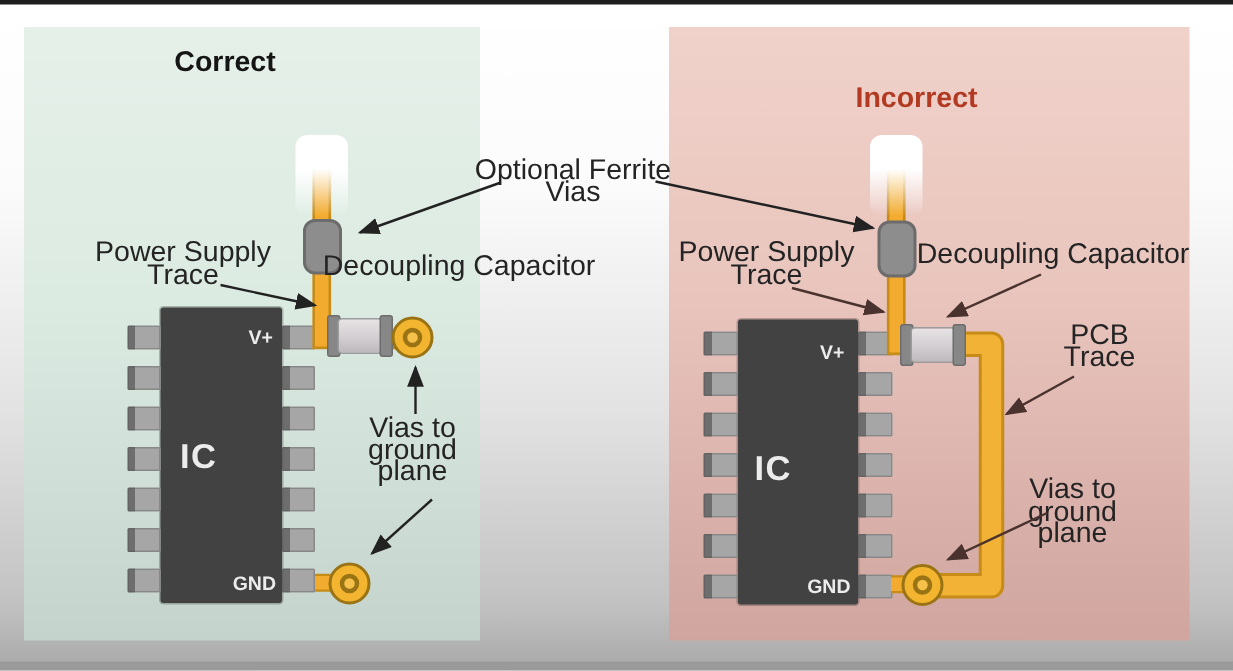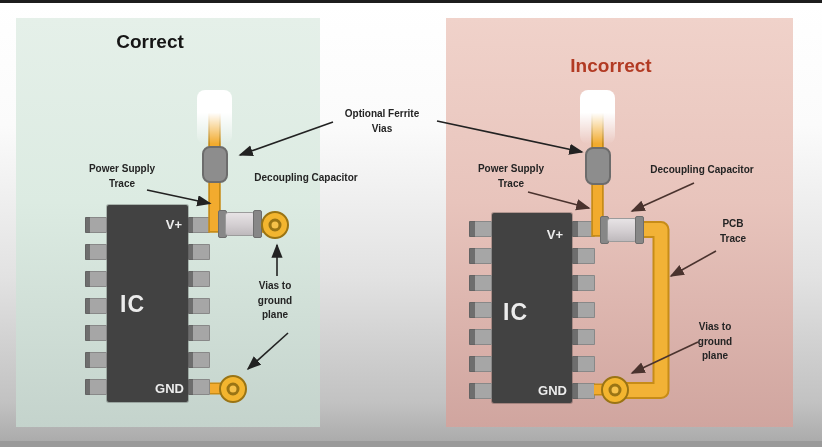--- a/index.html
+++ b/index.html
@@ -39,21 +39,21 @@
          border-radius:8px; z-index:4; }
   .cap{ z-index:3; }
   .cap .end{ position:absolute; background:#878787; border:1px solid #6d6d6d; border-radius:2px; }
   .cap .body{ position:absolute; background:linear-gradient(180deg,#e7e3e5 0%,#d3ced1 55%,#beb9bc 100%);
               border:1px solid #9b9b9b; border-radius:3px; }
   .via{ border-radius:50%; background:#f3b52f; border:2px solid #9a7414; z-index:3; }
   .via .hole{ position:absolute; left:50%; top:50%; transform:translate(-50%,-50%);
               width:13px; height:13px; border-radius:50%;
               background:#f6c14a; border:3px solid #9a7414; }
 
-  .lbl{ transform:translateX(-50%); text-align:center; font-size:10px; font-weight:bold;
+  .lbl{ transform:translateX(-50%); text-align:center; font-size:19px; font-weight:normal;
         color:#242424; line-height:14.5px; white-space:nowrap; z-index:5; }
 </style>
 </head>
 <body>
 
 <div class="stage">
 
   <div class="abs topbar"></div>
   <div class="abs bottombar"></div>
 

